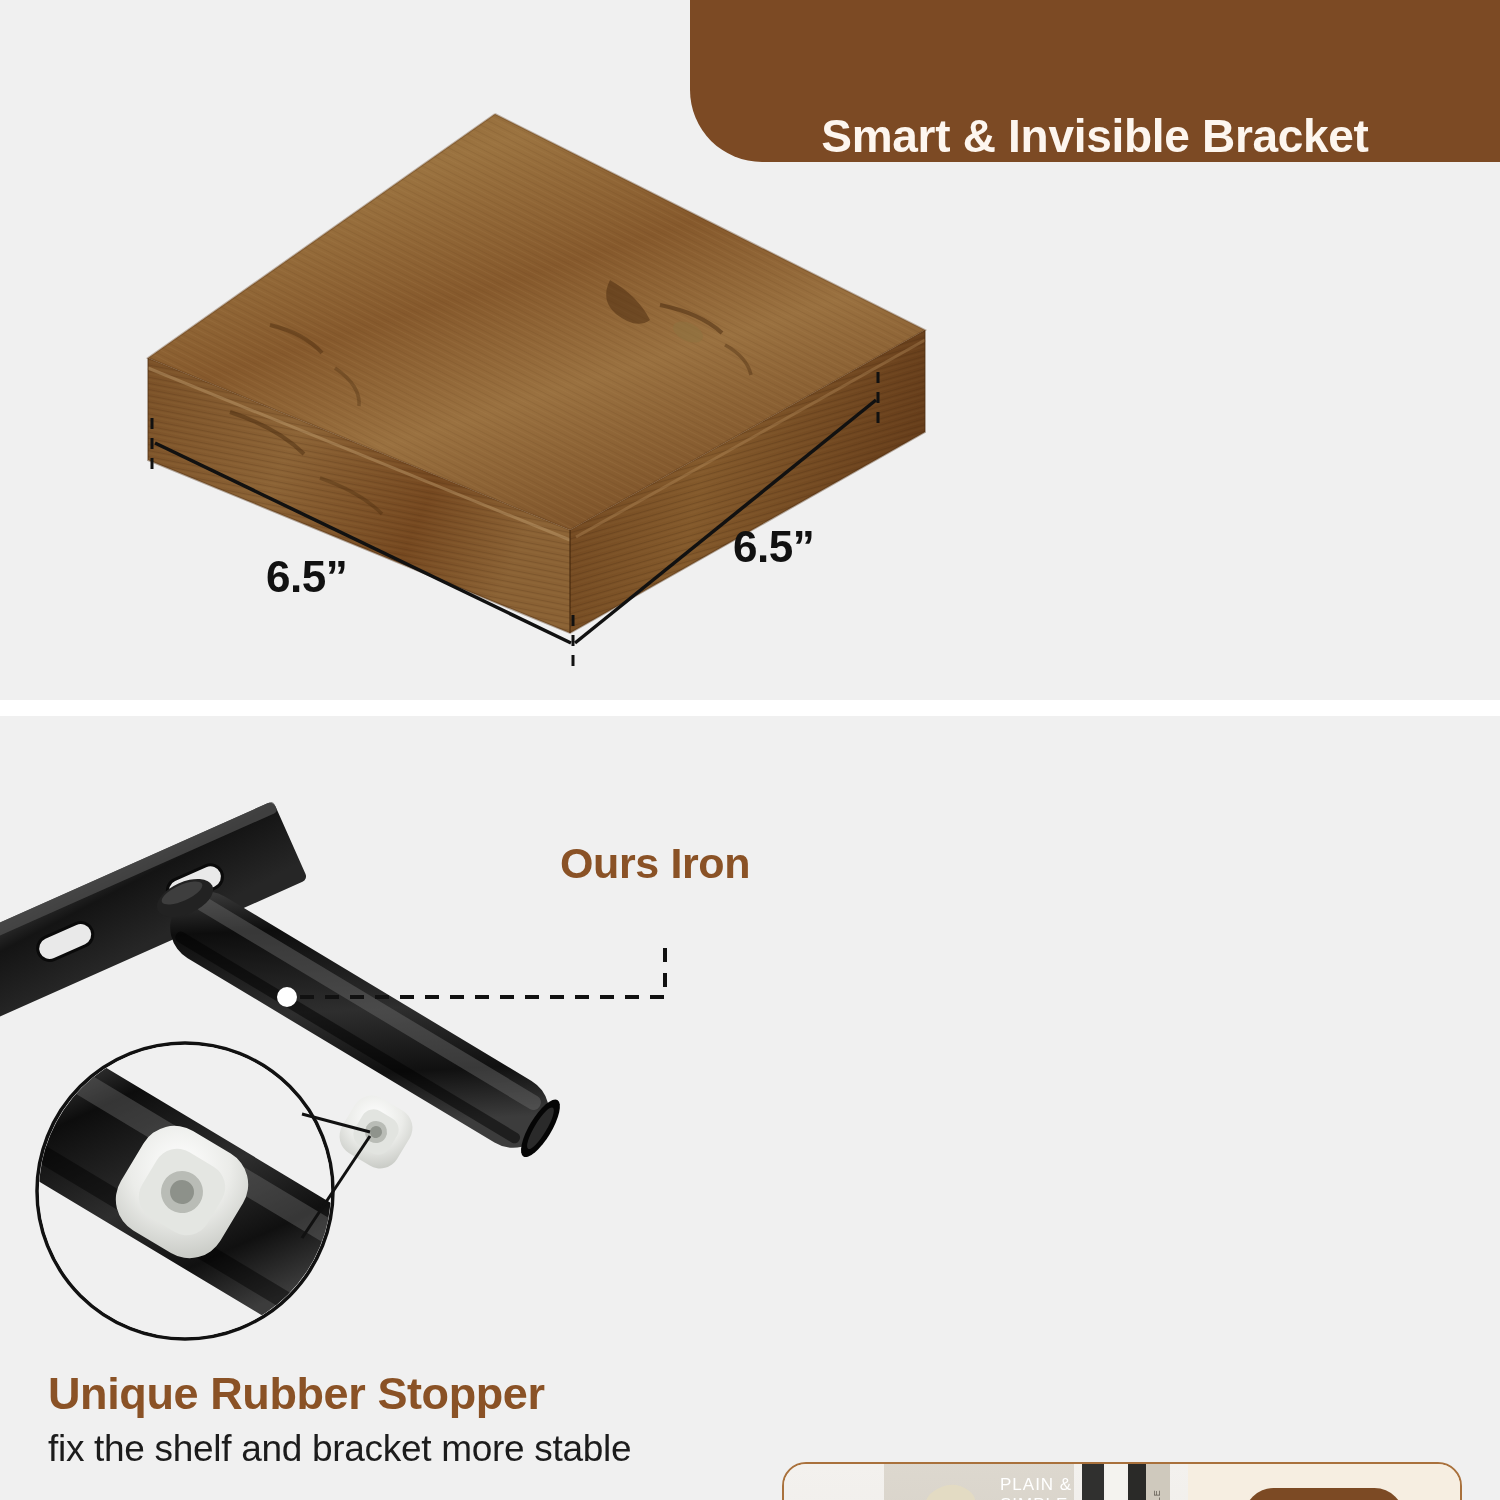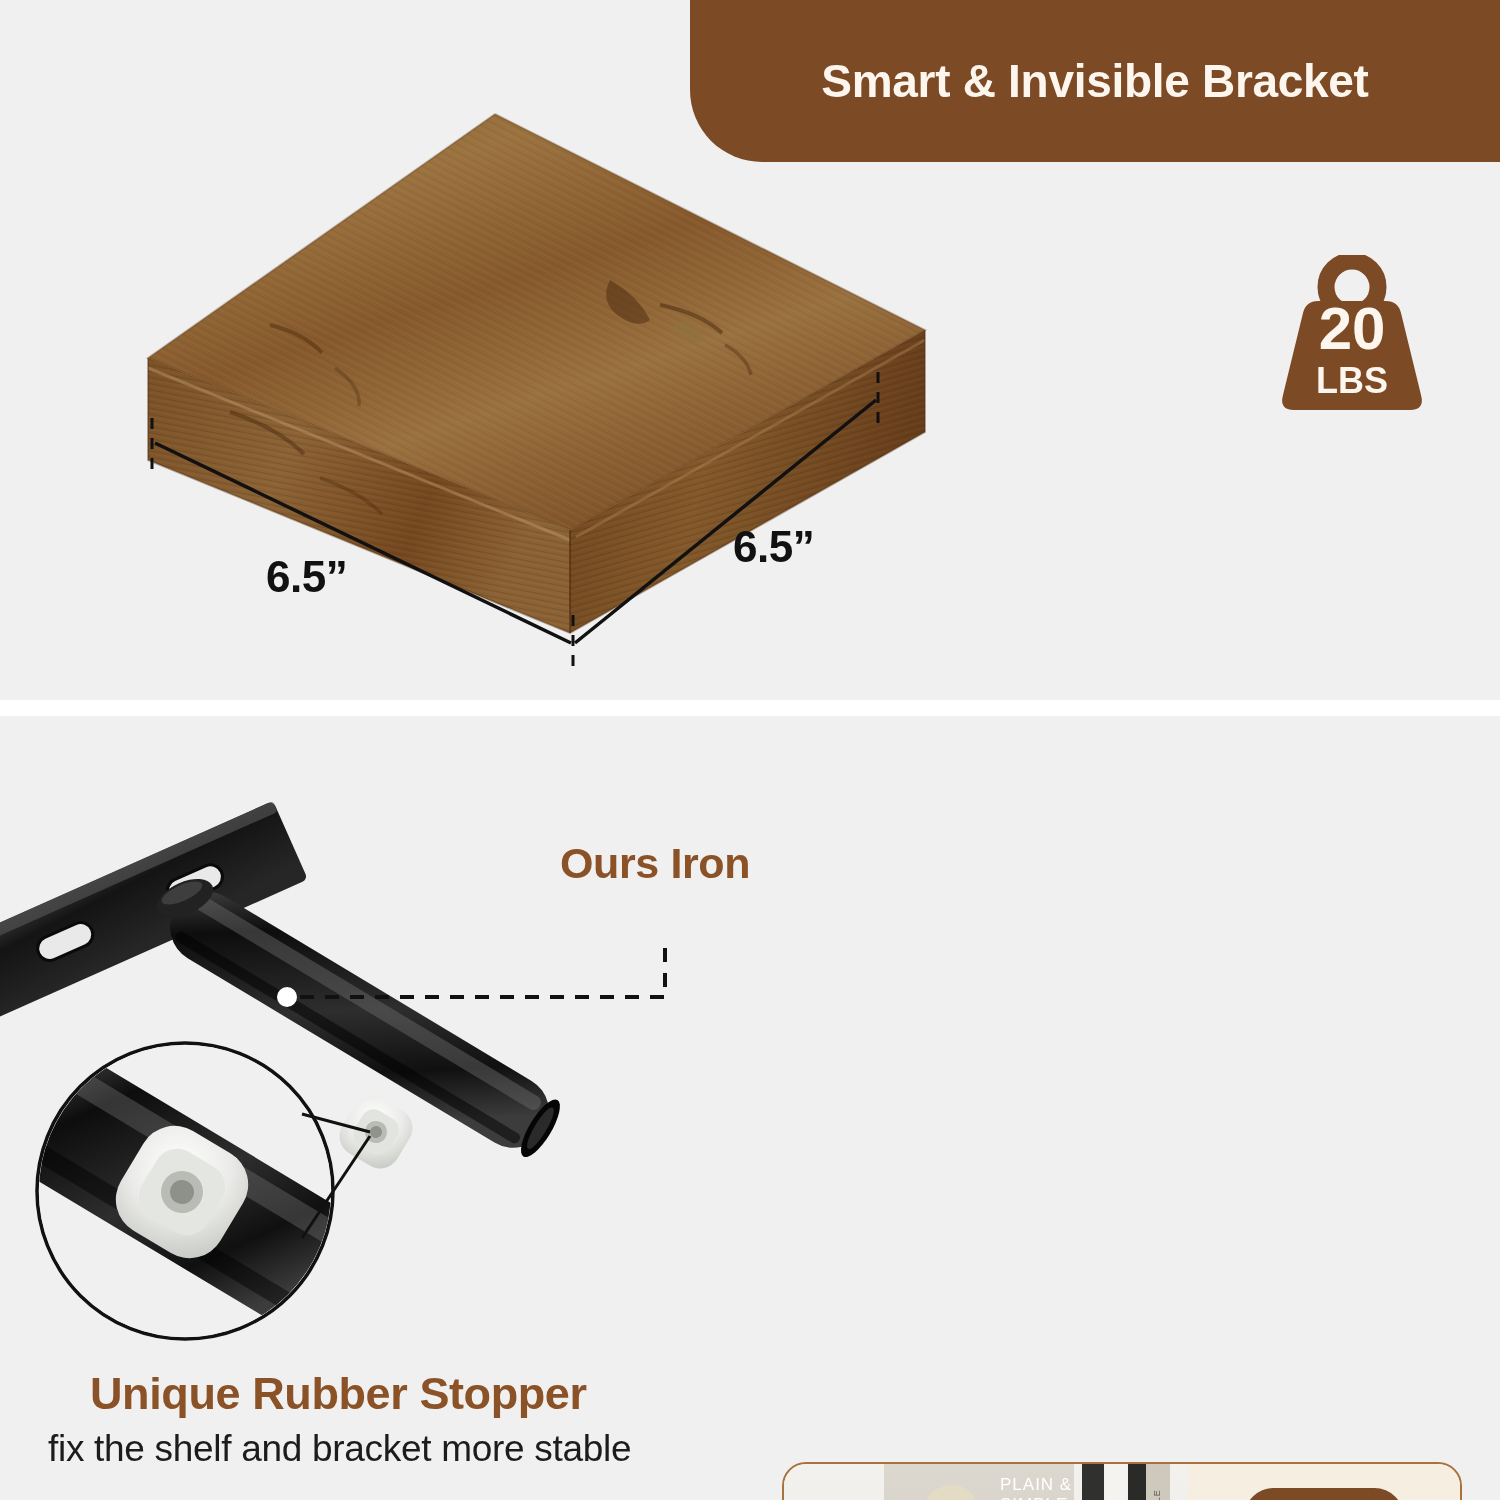--- a/index.html
+++ b/index.html
@@ -8,21 +8,21 @@
 
   .page { position:relative; width:1500px; height:1500px; background:#f0f0f0; }
 
   
   .top-section { position:absolute; left:0; top:0; width:1500px; height:700px;
                  background:#f0f0f0; overflow:hidden; }
 
   .header-banner {
     position:absolute; right:0; top:0; width:810px; height:162px;
     background:#7c4a24; border-bottom-left-radius:72px;
-    display:flex; flex-direction:column; align-items:center; justify-content:center;
+    display:flex; flex-direction:column; align-items:center; justify-content:flex-end;
   }
   .header-banner .line {
     color:#fdf6ef; font-size:46px; font-weight:bold; letter-spacing:-0.3px;
     line-height:1.14; text-align:center; white-space:nowrap;
   }
 
   
   .shelf-3d { position:absolute; left:140px; top:100px; width:790px; height:540px; }
   .shelf-3d svg { position:absolute; left:0; top:0; }
 
@@ -54,21 +54,21 @@
 
   
   .bracket-art { position:absolute; left:-30px; top:10px; width:700px; height:620px; }
   .bracket-art svg { position:absolute; left:0; top:0; }
 
   .military-title { position:absolute; left:350px; top:838px; width:400px;
                     text-align:right; color:#8a5226; font-size:43px; font-weight:bold;
                     line-height:1.17; letter-spacing:-0.4px; }
 
   .stopper-title { position:absolute; left:48px; top:1368px; color:#8a5226;
-                   font-size:45px; font-weight:bold; letter-spacing:-0.4px;margin-left:42px; }
+                   font-size:45px; font-weight:bold; letter-spacing:-0.4px; }
   .stopper-sub   { position:absolute; left:48px; top:1428px; color:#1c1c1c;
                    font-size:37px; letter-spacing:-0.3px; }
 
   
   .cmp-card { position:absolute; border-radius:24px; overflow:hidden;
               display:flex; }
   .cmp-ours   { left:782px; top:746px;  width:680px; height:344px;
                 border:2px solid #a9713c; background:#f6eee1; }
 
   .cmp-photo { position:relative; width:404px; height:100%; overflow:hidden; }
@@ -160,31 +160,20 @@
       <line x1="878" y1="372" x2="878" y2="426" stroke="#111" stroke-width="3" stroke-dasharray="11 9"></line>
 
       <line x1="155" y1="443" x2="571" y2="643" stroke="#111" stroke-width="3.5"></line>
 
       <line x1="575" y1="643" x2="876" y2="400" stroke="#111" stroke-width="3.5"></line>
     </svg>
 
     <div class="dim-label dim-left">6.5”</div>
     <div class="dim-label dim-right">6.5”</div>
 
-    <div class="weight-badge">
-      <svg width="148" height="165" viewBox="0 0 148 165">
-
-        <circle cx="74" cy="32" r="26" fill="none" stroke="#7c4a24" stroke-width="17"></circle>
-
-        <path d="M40,46 L108,46 Q120,46 123,58 L143,140 Q147,155 132,155
-                 L16,155 Q1,155 5,140 L25,58 Q28,46 40,46 Z" fill="#7c4a24"></path>
-      </svg>
-      <div class="wb-num">20</div>
-      <div class="wb-unit">LBS</div>
-    </div>
 
     <div class="header-banner">
       <div class="line">Smart &amp; Invisible Bracket</div>
     </div>
   </div>
 
   <div class="section-divider"></div>
 
   <div class="bottom-section">
 

